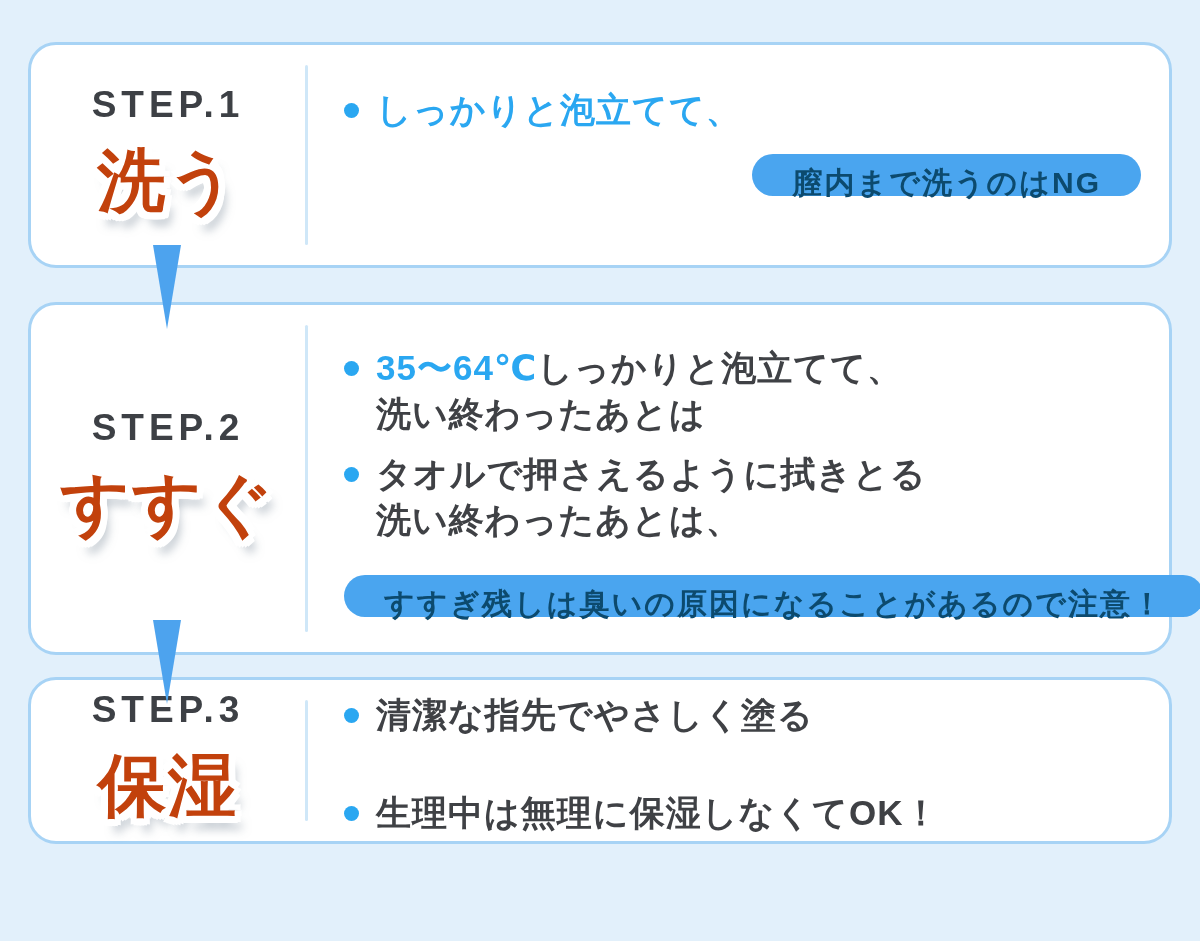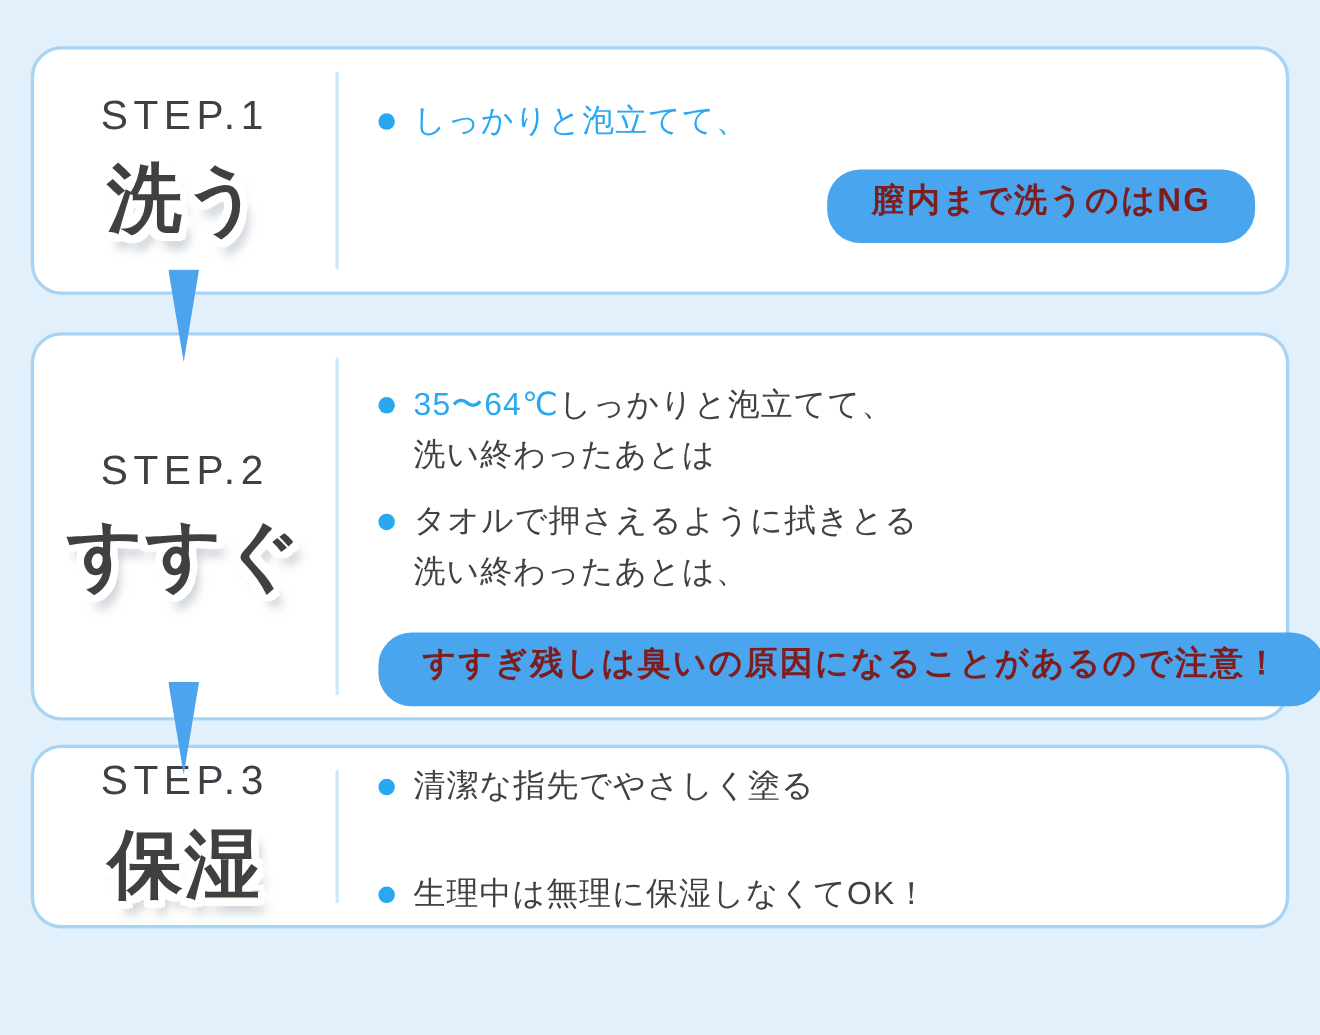--- a/index.html
+++ b/index.html
@@ -19,24 +19,24 @@
   #card-1 { top:42px;  height:226px; }
   #card-2 { top:302px; height:353px; }
   #card-3 { top:677px; height:167px; }
 
   .left-col {
     width:274px; flex:0 0 274px;
     display:flex; flex-direction:column; align-items:center; justify-content:center;
     gap:10px;
   }
   .step-label {
-    font-size:37px; font-weight:400; letter-spacing:5px; color:#3d4045;
+    font-size:37px; font-weight:700; letter-spacing:5px; color:#3d4045;
   }
   .step-title {
-    font-size:68px; font-weight:800; letter-spacing:2px; color:#404040;
+    font-size:68px; font-weight:800; letter-spacing:2px; color:#c2410c;
     text-shadow:
       -6px -6px 0 #fff, 6px -6px 0 #fff, -6px 6px 0 #fff, 6px 6px 0 #fff,
       -7px 0 0 #fff, 7px 0 0 #fff, 0 -7px 0 #fff, 0 7px 0 #fff,
       -5px 5px 0 #fff, 5px 5px 0 #fff, 3px 7px 0 #fff, -3px 7px 0 #fff,
       7px 13px 10px rgba(125,140,155,0.55);
   }
 
   .divider {
     width:3px; flex:0 0 3px; background:#cfe7f8; border-radius:2px; margin:20px 0;
   }
@@ -50,28 +50,28 @@
   #card-3 .right-col { justify-content:center; row-gap:52px; padding-top:6px; }
 
   .bullet { display:flex; align-items:flex-start; }
   .bullet + .bullet { margin-top:14px; }
   .dot {
     flex:0 0 15px; width:15px; height:15px; border-radius:50%;
     background:#2aa7f1; margin-top:16px; margin-right:17px;
   }
   .bullet-text { display:flex; flex-direction:column; }
   .line {
-    font-size:29px; line-height:46px; font-weight:400; color:#3f4145;
+    font-size:35px; line-height:46px; font-weight:700; color:#3f4145;
     letter-spacing:1px; white-space:nowrap;
   }
   .accent { color:#2aa7f1; }
 
   .badge {
-    align-self:flex-end; height:67px; line-height:57px;
-    background:#4aa5ef; color:#7f1d1d; border-radius:30px;
+    align-self:flex-end; height:42px; line-height:57px;
+    background:#4aa5ef; color:#0c4a6e; border-radius:30px;
     padding:0 40px; font-size:30px; font-weight:700; letter-spacing:2px;
     white-space:nowrap;
   }
   #card-1 .badge { margin-top:21px; }
   #card-2 .badge { margin-top:32px; }
 
   .arrow {
     position:absolute; left:153px; width:28px; height:84px;
     background:#4da3ee; z-index:5;
     clip-path:polygon(0 0, 100% 0, 50% 100%);

